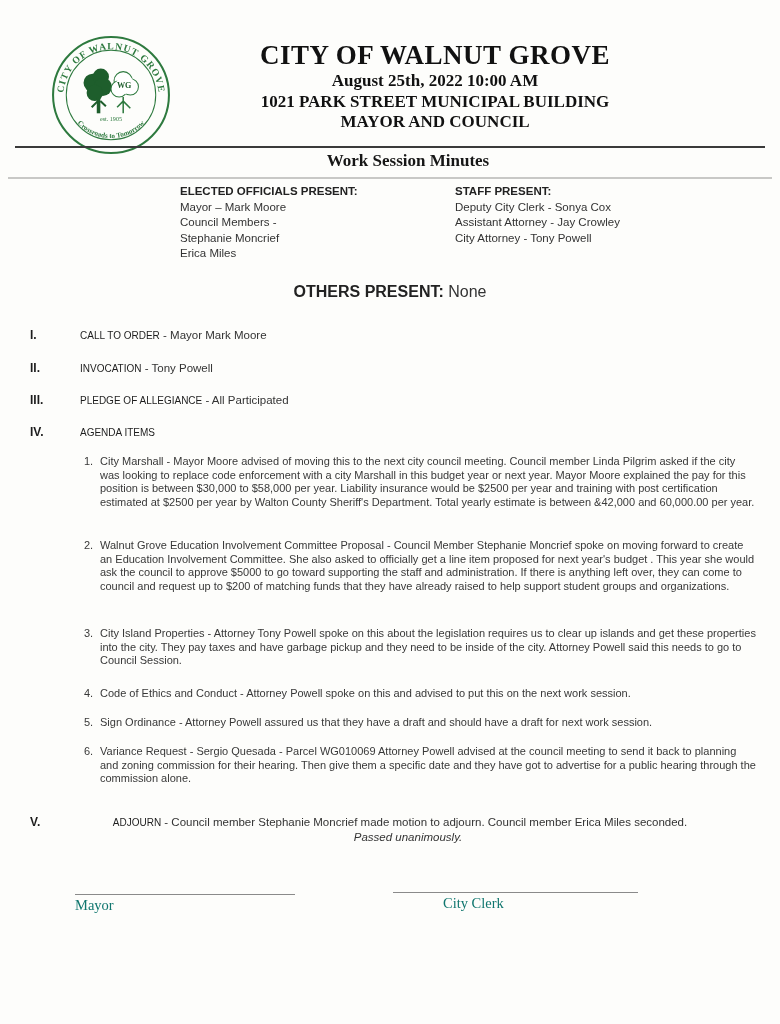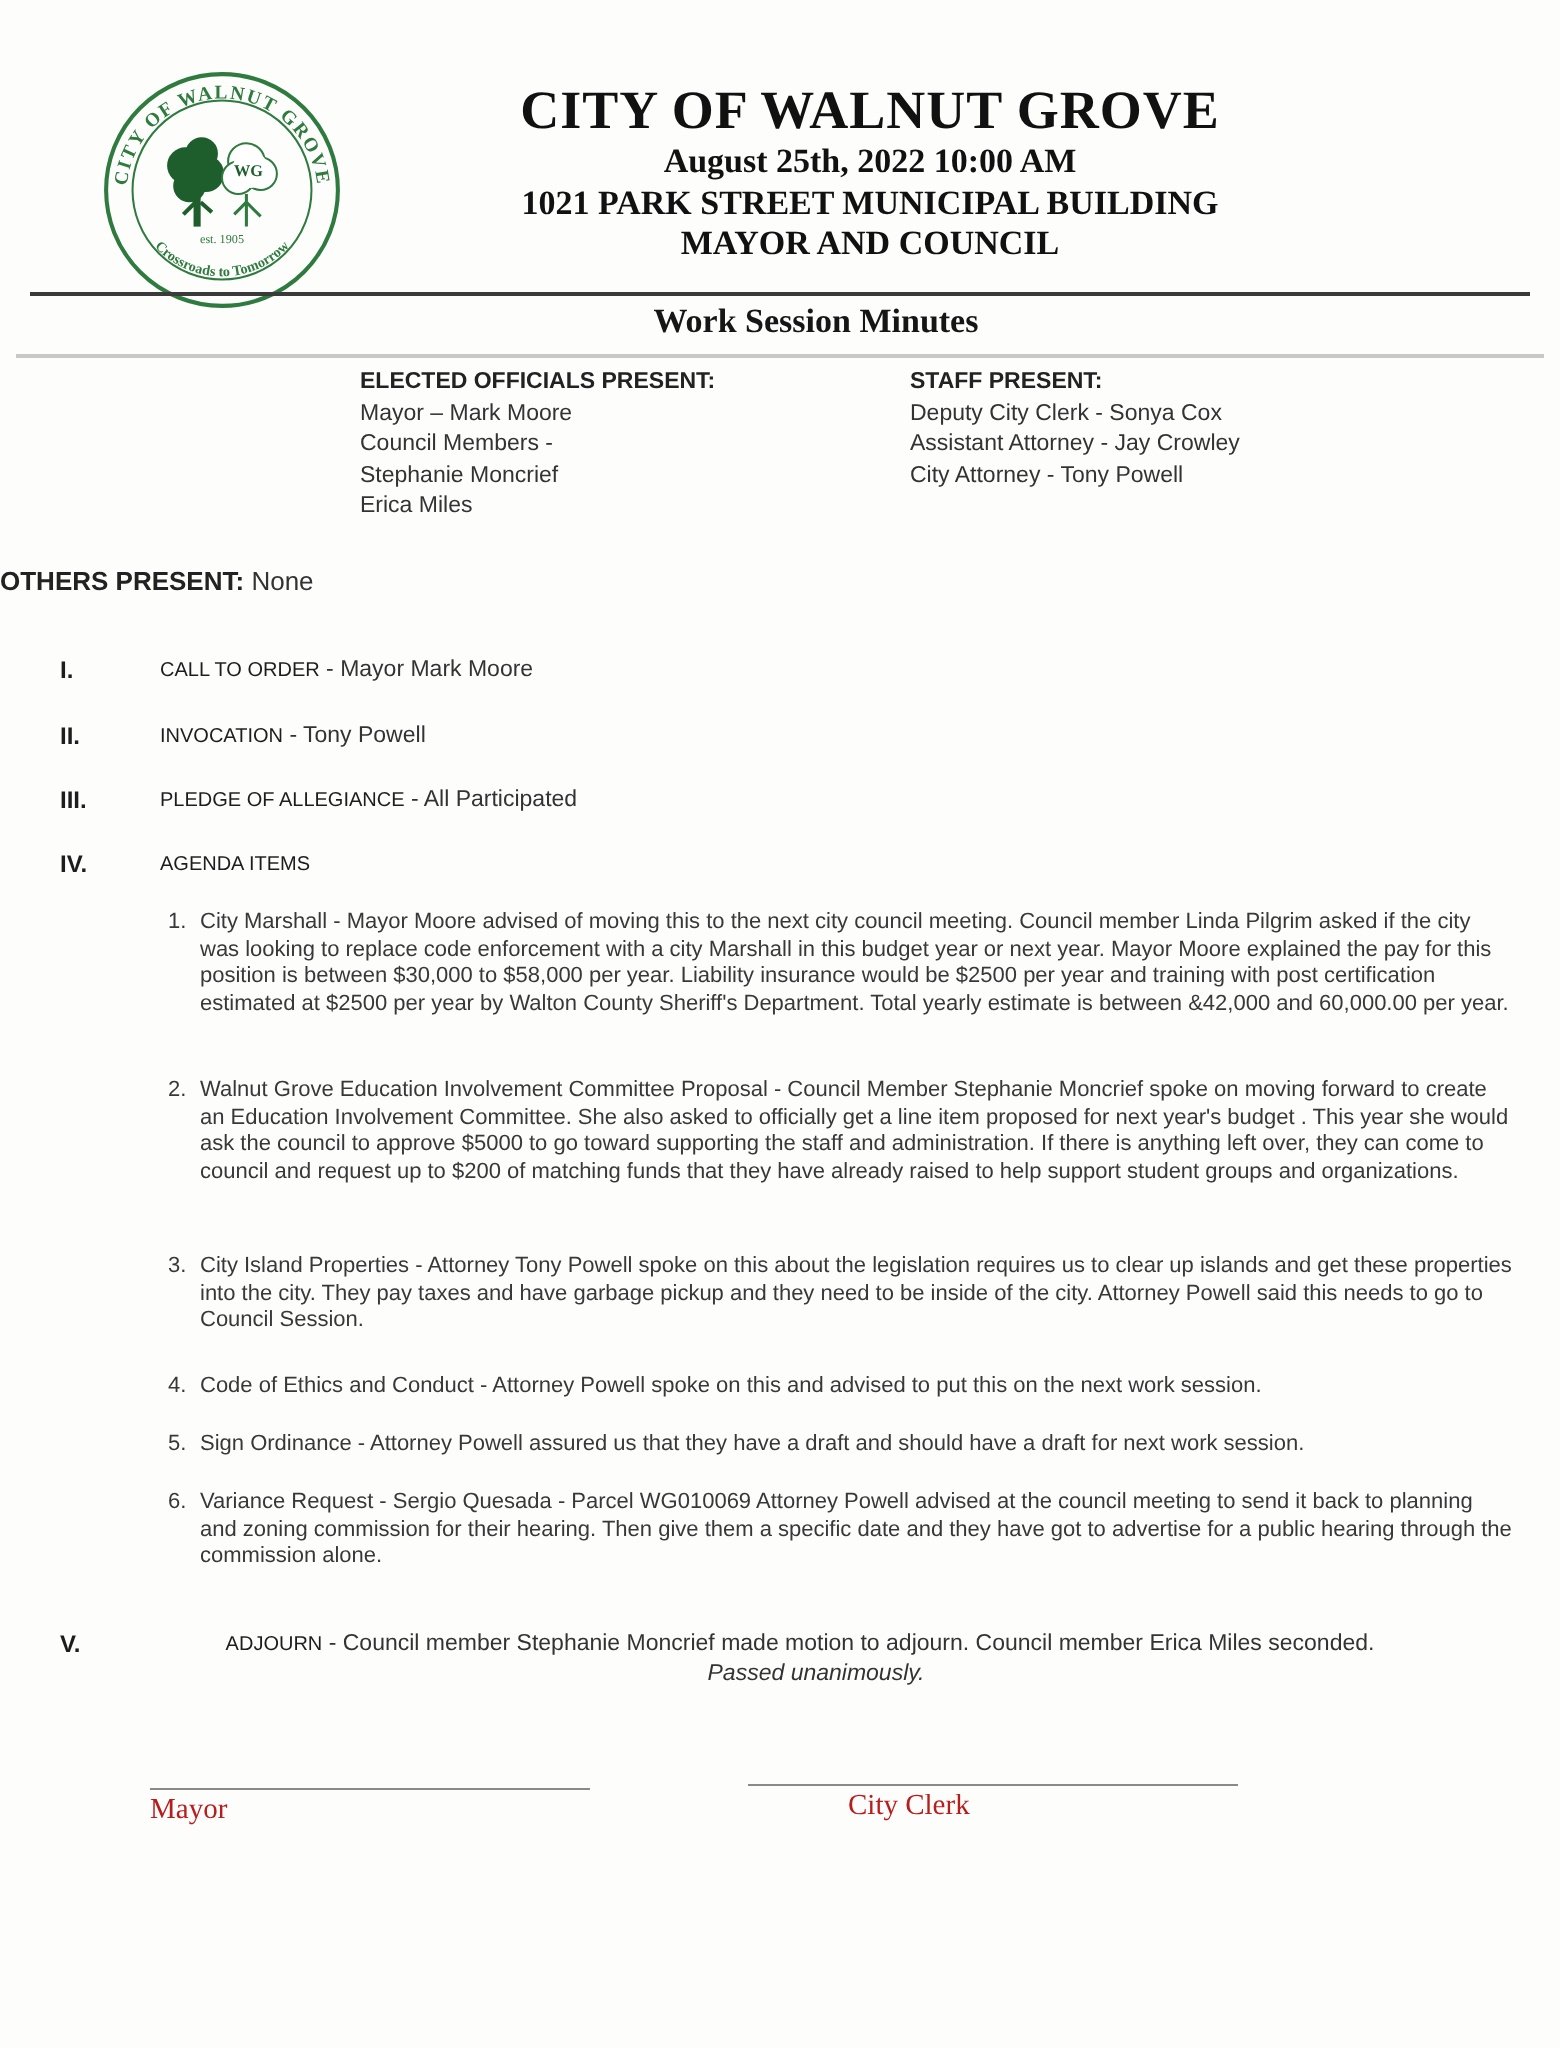--- a/index.html
+++ b/index.html
@@ -57,22 +57,22 @@
     font-size: 11.5px;
     line-height: 15.5px;
     color: #333;
   }
   .col-elected { left: 180px; width: 265px; }
   .col-staff   { left: 455px; width: 280px; }
   .attendance-col .hd { font-weight: bold; color: #222; }
   .others-line {
     position: absolute;
     left: 0; right: 0; top: 283px;
-    text-align: left;
-    font-size: 13px;
+    text-align: center;
+    font-size: 16px;
     color: #333;
   }
   .others-line .hd { font-weight: bold; color: #222; }
   
   .section { position: absolute; left: 0; right: 25px; font-size: 12px; }
   .sec-1 { top: 328px; }
   .sec-2 { top: 361px; }
   .sec-3 { top: 393px; }
   .sec-4 { top: 425px; }
   .sec-adjourn { top: 815px; }
@@ -92,25 +92,25 @@
   .item-5 { top: 716px; }
   .item-6 { top: 745px; }
   .inum { position: absolute; left: 84px; }
   .itext { margin-left: 100px; width: 656px; }
   
   .sig { position: absolute; }
   .sig-line { height: 1px; background: #8a8a8a; }
   .sig-label {
     font-family: "Liberation Serif", serif;
     font-size: 14.5px;
-    color: #b91c1c;
+    color: #0f766e;
     margin-top: 2px;
   }
   .sig-mayor { left: 75px; top: 894px; width: 220px; }
-  .sig-clerk { left: 374px; top: 892px; width: 245px; }
+  .sig-clerk { left: 393px; top: 892px; width: 245px; }
   .sig-clerk .sig-label { margin-left: 50px; }
 </style>
 </head>
 <body>
 
 <div class="page">
 
   <svg class="seal" viewBox="0 0 120 120">
     <defs>
       <path id="arcTop" d="M 13,62 A 47,47 0 0 1 107,62"></path>

